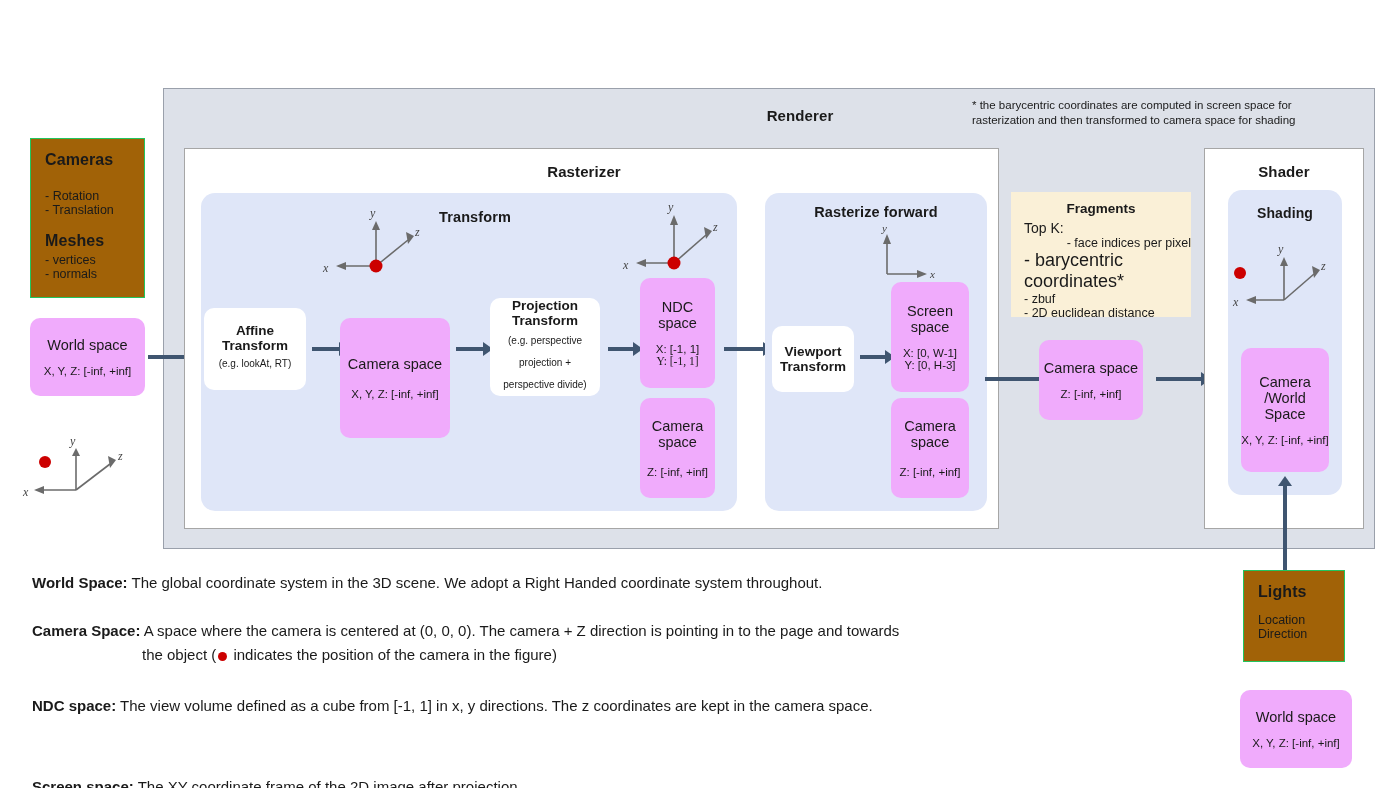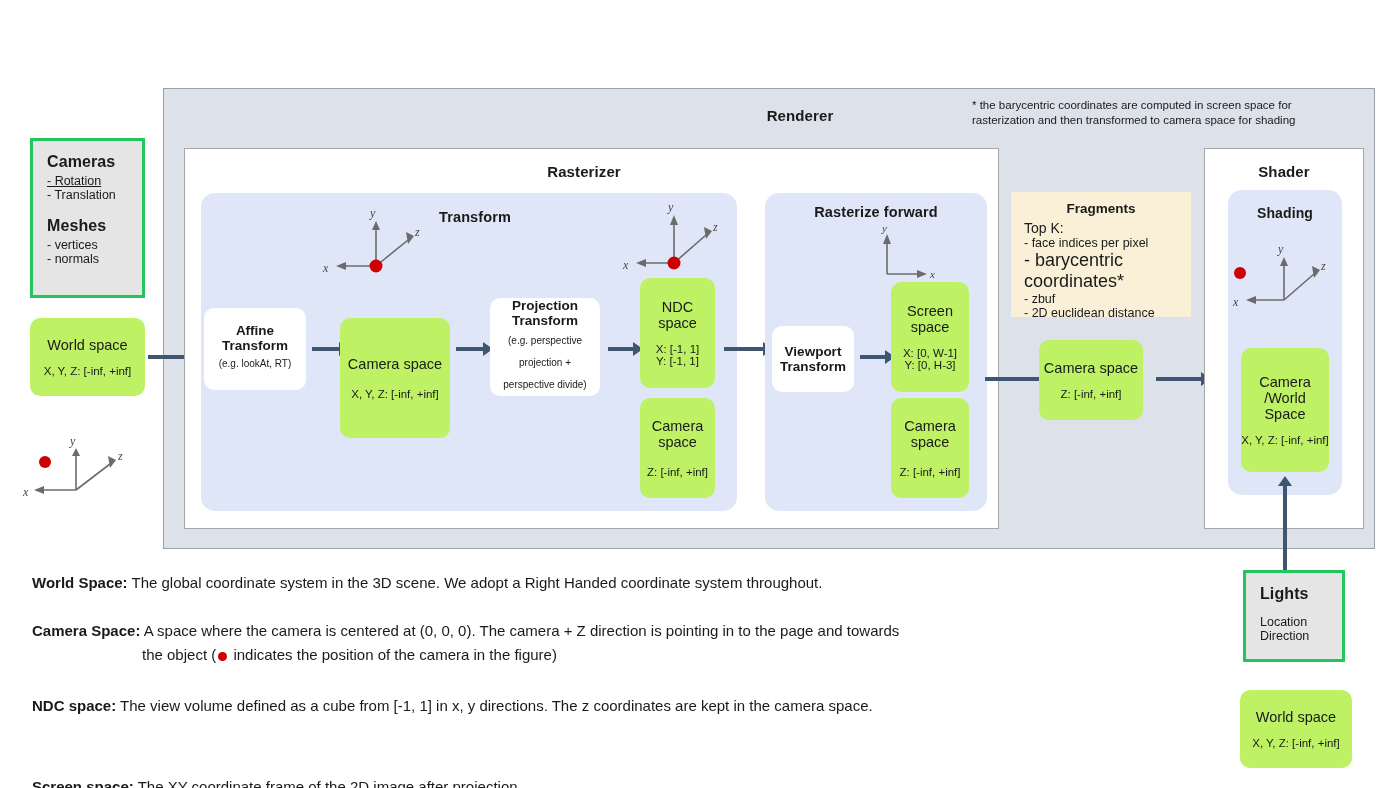--- a/index.html
+++ b/index.html
@@ -4,22 +4,22 @@
 <style>
   html,body{margin:0;padding:0;}
   body{
     width:1400px;height:788px;background:#ffffff;
     font-family:"Liberation Sans", sans-serif;
     color:#1a1a1a;position:relative;overflow:hidden;
   }
   .abs{position:absolute;box-sizing:border-box;}
 
   
-  .plainbox{background:#e5e5e5;border:3px solid #22c55e;}
-  .salmon{background:#bef264;border-radius:10px;}
+  .plainbox{background:#a16207;border:1px solid #22c55e;}
+  .salmon{background:#f0abfc;border-radius:10px;}
   .blue{background:#dfe6f8;border-radius:14px;}
   .white-r{background:#ffffff;border-radius:10px;}
   .yellow{background:#faf0d7;}
   .gray-outer{background:#dde1e9;border:1px solid #9aa0ab;}
   .white-panel{background:#ffffff;border:1px solid #a6a6a6;}
 
   .ctr{display:flex;flex-direction:column;align-items:center;justify-content:center;text-align:center;}
 
   .hdr{font-weight:bold;font-size:15px;letter-spacing:.1px;}
   .hdr-sm{font-weight:bold;font-size:13.5px;}
@@ -51,21 +51,21 @@
 
 <div class="abs gray-outer" style="left:163px;top:88px;width:1212px;height:461px;">
 </div>
 
 <div class="abs hdr" style="left:700px;top:107px;width:200px;text-align:center;font-size:15px;">Renderer</div>
 
 <div class="abs" style="left:972px;top:98px;width:380px;font-size:11.5px;line-height:15px;color:#1a1a1a;">* the barycentric coordinates are computed in screen space for rasterization and then transformed to camera space for shading</div>
 
 <div class="abs plainbox" style="left:30px;top:138px;width:115px;height:160px;padding:12px 0 0 14px;">
   <div class="hdr" style="font-size:16px;">Cameras</div>
-  <div class="lbl-sm" style="margin-top:3px;font-size:12.5px;text-decoration:underline;">- Rotation</div>
+  <div class="lbl-sm" style="margin-top:20px;font-size:12.5px;">- Rotation</div>
   <div class="lbl-sm" style="font-size:12.5px;">- Translation</div>
   <div class="hdr" style="font-size:16px;margin-top:15px;">Meshes</div>
   <div class="lbl-sm" style="margin-top:3px;font-size:12.5px;">- vertices</div>
   <div class="lbl-sm" style="font-size:12.5px;">- normals</div>
 </div>
 
 <div class="abs salmon ctr" style="left:30px;top:318px;width:115px;height:78px;">
   <div class="lbl" style="font-size:14.5px;">World space</div>
   <div class="lbl-sm" style="margin-top:12px;font-size:11.5px;">X, Y, Z: [-inf, +inf]</div>
 </div>
@@ -149,21 +149,21 @@
     <text x="48" y="18" font-family="Liberation Serif, serif" font-size="12" fill="#444" font-style="italic">y</text>
     <text x="3" y="76" font-family="Liberation Serif, serif" font-size="12" fill="#444" font-style="italic">x</text>
     <text x="93" y="38" font-family="Liberation Serif, serif" font-size="12" fill="#444" font-style="italic">z</text>
   </svg>
 </div>
 
 <div class="abs salmon ctr" style="left:640px;top:278px;width:75px;height:110px;">
   <div class="lbl" style="font-size:14.5px;">NDC</div>
   <div class="lbl" style="font-size:14.5px;">space</div>
   <div class="lbl-sm" style="margin-top:12px;font-size:11.5px;">X: [-1, 1]</div>
-  <div class="lbl-sm" style="font-size:11.5px;">Y: [-1, 1]</div>
+  <div class="lbl-sm" style="font-size:11.5px;font-family:Liberation Serif, serif;">Y: [-1, 1]</div>
 </div>
 
 <div class="abs salmon ctr" style="left:640px;top:398px;width:75px;height:100px;">
   <div class="lbl" style="font-size:14.5px;">Camera</div>
   <div class="lbl" style="font-size:14.5px;">space</div>
   <div class="lbl-sm" style="margin-top:16px;font-size:11.5px;">Z: [-inf, +inf]</div>
 </div>
 
 <div class="arrow-r" style="left:724px;top:347px;width:40px;"></div>
 
@@ -201,21 +201,21 @@
   <div class="lbl" style="font-size:14.5px;">Camera</div>
   <div class="lbl" style="font-size:14.5px;">space</div>
   <div class="lbl-sm" style="margin-top:16px;font-size:11.5px;">Z: [-inf, +inf]</div>
 </div>
 
 <div class="arrow-r" style="left:985px;top:377px;width:58px;"></div>
 
 <div class="abs yellow" style="left:1011px;top:192px;width:180px;height:125px;padding:9px 0 0 13px;">
   <div class="hdr-sm" style="text-align:center;margin-left:-13px;font-size:13.5px;">Fragments</div>
   <div class="lbl-sm" style="margin-top:4px;font-size:14px;">Top K:</div>
-  <div class="lbl-sm" style="font-size:12.5px;">- face indices per pixel</div>
+  <div class="lbl-sm" style="font-size:12.5px;text-align:right;">- face indices per pixel</div>
   <div class="lbl-sm" style="font-size:18px;">- barycentric coordinates*</div>
   <div class="lbl-sm" style="font-size:12.5px;">- zbuf</div>
   <div class="lbl-sm" style="font-size:12.5px;">- 2D euclidean distance</div>
 </div>
 
 <div class="abs salmon ctr" style="left:1039px;top:340px;width:104px;height:80px;">
   <div class="lbl" style="font-size:14.5px;">Camera space</div>
   <div class="lbl-sm" style="margin-top:12px;font-size:11.5px;">Z: [-inf, +inf]</div>
 </div>
 

